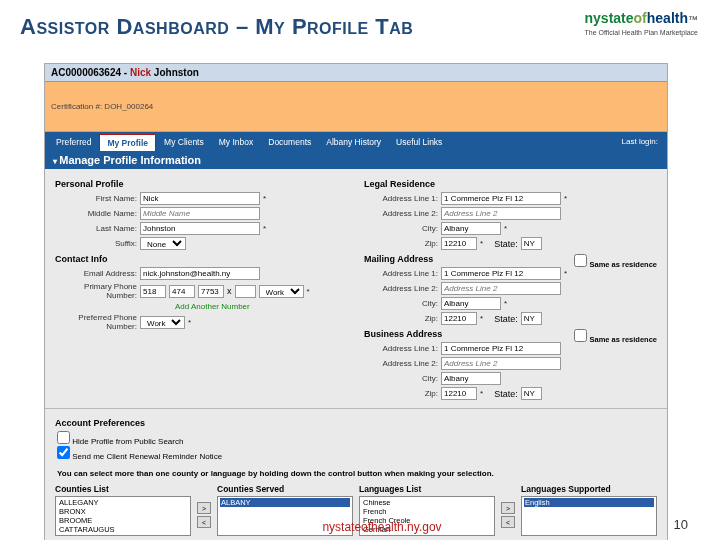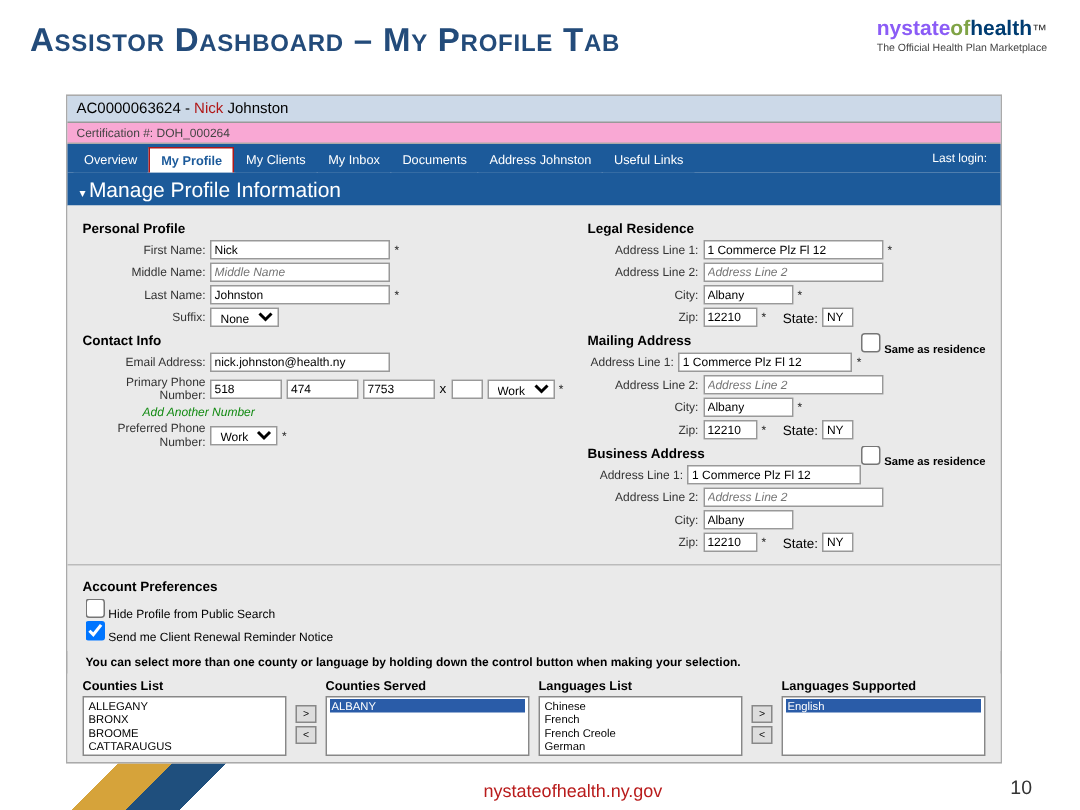--- a/index.html
+++ b/index.html
@@ -1,47 +1,47 @@
 <!DOCTYPE html>
 <html><head>
 <meta charset="utf-8">
 <style>
   * { box-sizing: border-box; margin: 0; padding: 0; }
   body { font-family: Arial, sans-serif; width: 720px; height: 540px; background: #fff; position: relative; overflow: hidden; }
   .slide-title { color: #234b7a; font-size: 22px; font-weight: bold; padding: 14px 20px 23px; letter-spacing: 0.5px; }
   .slide-title .smallcap { font-size: 16px; }
   .logo { position: absolute; right: 22px; top: 10px; font-size: 10px; color: #333; text-align: right; }
-  .logo .nys { color: #8b5cf6; font-weight: bold; font-size: 14px; }
+  .logo .nys { color: #15803d; font-weight: bold; font-size: 14px; }
   .logo .of { color: #7fa345; font-weight: bold; font-size: 14px; }
   .logo .health { color: #003c71; font-weight: bold; font-size: 14px; }
   .logo .sub { font-size: 7px; color: #444; }
   .app { margin: 0 52px 0 44px; border: 1px solid #aaa; background: #eaeaea; font-size: 9px; }
-  .userbar { background: #ccd9e8; padding: 3px 6px; font-weight: normal; font-size: 10px; border-bottom: 1px solid #999; }
+  .userbar { background: #ccd9e8; padding: 3px 6px; font-weight: bold; font-size: 10px; border-bottom: 1px solid #999; }
   .userbar .red { color: #b01818; }
-  .sub-bar { background: #f9a8d4; color: #444; font-size: 8px; padding: 2px 6px; border-bottom: 1px solid #aaa; }
+  .sub-bar { background: #fdba74; color: #444; font-size: 8px; padding: 20px 6px; border-bottom: 1px solid #aaa; }
   .tabs { background: #1c5a9a; display: flex; gap: 1px; padding: 2px 4px 0; }
   .tab { background: #1c5a9a; color: #fff; padding: 3px 7px; font-size: 8.5px; cursor: pointer; }
   .tab.active { background: #fff; color: #1c5a9a; border: 1px solid #b01818; border-bottom: none; font-weight: bold; }
   .tabs .right { margin-left: auto; color: #fff; font-size: 8px; padding: 3px 5px; }
-  .section-head { background: #1c5a9a; color: #fff; padding: 3px 8px; font-weight: normal; font-size: 14px; }
+  .section-head { background: #1c5a9a; color: #fff; padding: 3px 8px; font-weight: bold; font-size: 11px; }
   .section-head::before { content: "▾ "; font-size: 8px; }
   .content { background: #eaeaea; padding: 6px 10px; display: flex; gap: 16px; }
   .col { flex: 1; }
   .group-title { font-weight: bold; font-size: 9px; margin: 4px 0 3px; }
   .row { display: flex; align-items: center; margin: 2px 0; gap: 3px; }
   .row label { width: 82px; text-align: right; font-size: 8px; color: #333; }
   .row.addr label { width: 74px; }
   .row input, .row select { font-size: 8px; border: 1px solid #999; background: #fff; padding: 1px 2px; height: 13px; }
   .row input { width: 120px; }
   .row .short { width: 36px; }
   .row .tiny { width: 21px; }
   .row .placeholder { color: #aaa; font-style: italic; }
   .asterisk { color: #222; font-size: 8px; }
-  .phone-group input { width: 48px; }
-  .addlink { color: #128a12; font-style: italic; font-size: 8px; margin-left: 40px; cursor: pointer; }
+  .phone-group input { width: 26px; }
+  .addlink { color: #128a12; font-size: 8px; margin-left: 120px; cursor: pointer; }
   .smallchk { font-size: 8px; margin-left: 2px; }
   .acct-prefs { background: #eaeaea; padding: 5px 10px; border-top: 1px solid #bbb; }
   .hint { font-size: 8px; font-weight: bold; margin: 3px 12px; }
   .lists { display: flex; gap: 6px; padding: 3px 10px 4px; background: #eaeaea; }
   .list-col { flex: 1; }
   .list-col .lname { font-weight: bold; font-size: 8.5px; margin-bottom: 2px; }
   .listbox { border: 1px solid #888; background: #fff; font-size: 7.5px; height: 40px; overflow: hidden; padding: 1px 2px; }
   .listbox .sel, .listbox .item.sel { background: #2a5ca8; color: #fff; padding: 0 1px; }
   .listbox .item { padding: 0 1px; }
   .move-btns { display: flex; flex-direction: column; gap: 2px; justify-content: center; padding-top: 10px; }
@@ -63,26 +63,26 @@
   <span class="nys">nystate</span><span class="of">of</span><span class="health">health</span><span>™</span><br>
   <span class="sub">The Official Health Plan Marketplace</span>
 </div>
 
 <div class="app">
   <div class="userbar">
     <span>AC0000063624</span><span> - </span><span class="red">Nick</span> <span>Johnston</span>
   </div>
   <div class="sub-bar">Certification #: DOH_000264</div>
   <div class="tabs">
-    <div class="tab">Overview</div>
+    <div class="tab">Preferred</div>
     <div class="tab active">My Profile</div>
     <div class="tab">My Clients</div>
     <div class="tab">My Inbox</div>
     <div class="tab">Documents</div>
-    <div class="tab">Address Johnston</div>
+    <div class="tab">Albany History</div>
     <div class="tab">Useful Links</div>
     <div class="right">Last login:</div>
   </div>
   <div class="section-head">Manage Profile Information</div>
 
   <div class="content">
     <div class="col">
       <div class="group-title">Personal Profile</div>
       <div class="row">
           <label>First Name:</label>

